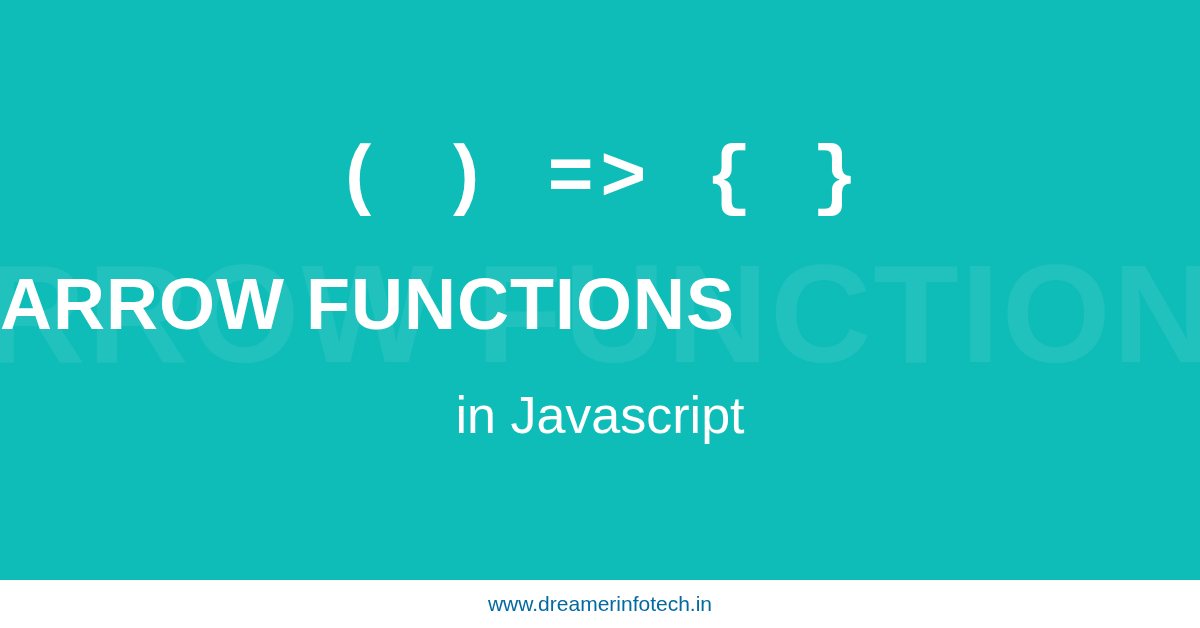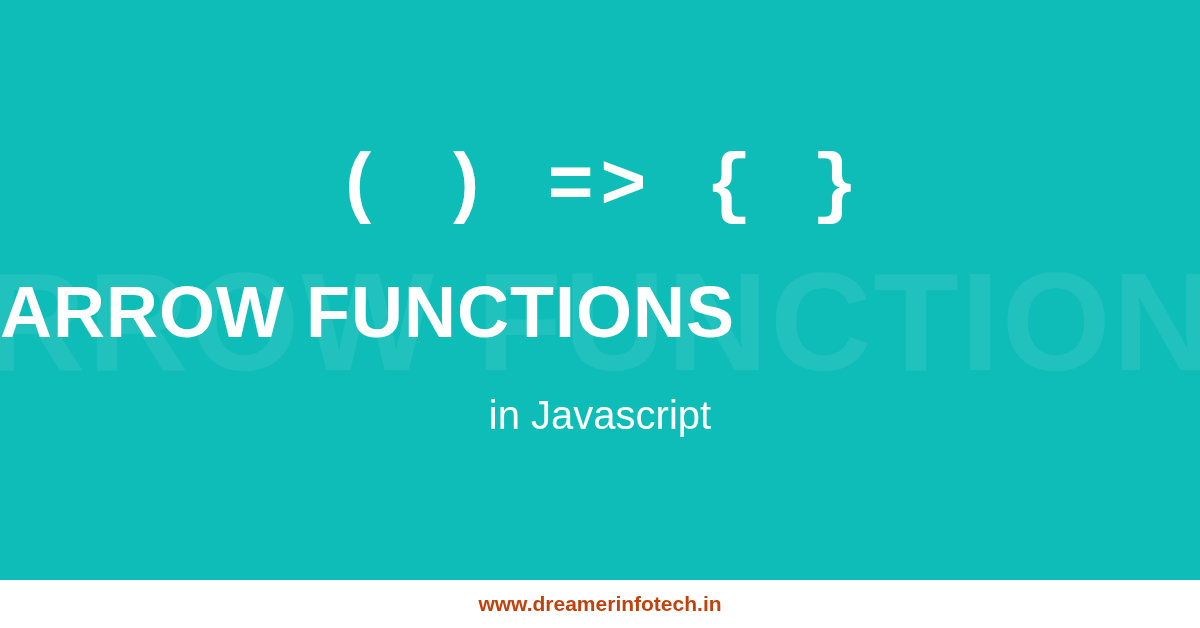--- a/index.html
+++ b/index.html
@@ -58,36 +58,36 @@
       color: #ffffff;
       font-size: 72px;
       font-weight: 800;
       letter-spacing: 1px;
       position: relative;
       z-index: 2;
       white-space: nowrap;
     }
     .subtitle {
       color: #ffffff;
-      font-size: 40px;
+      font-size: 52px;
       font-weight: 400;
       margin-top: 15px;
     }
     .footer {
       width: 1200px;
       height: 48px;
       background: #ffffff;
       display: flex;
       align-items: center;
       justify-content: center;
     }
     .footer-url {
-      color: #c2410c;
+      color: #0369a1;
       font-size: 21px;
-      font-weight: 700;
+      font-weight: 400;
     }
   </style>
 </head>
 <body>
 
 <div class="banner">
   <div class="code-syntax">( ) =&gt; { }</div>
   <div class="title-wrapper">
     <div class="title-shadow">RROW FUNCTION</div>
     <div class="title-main">ARROW FUNCTIONS</div>

